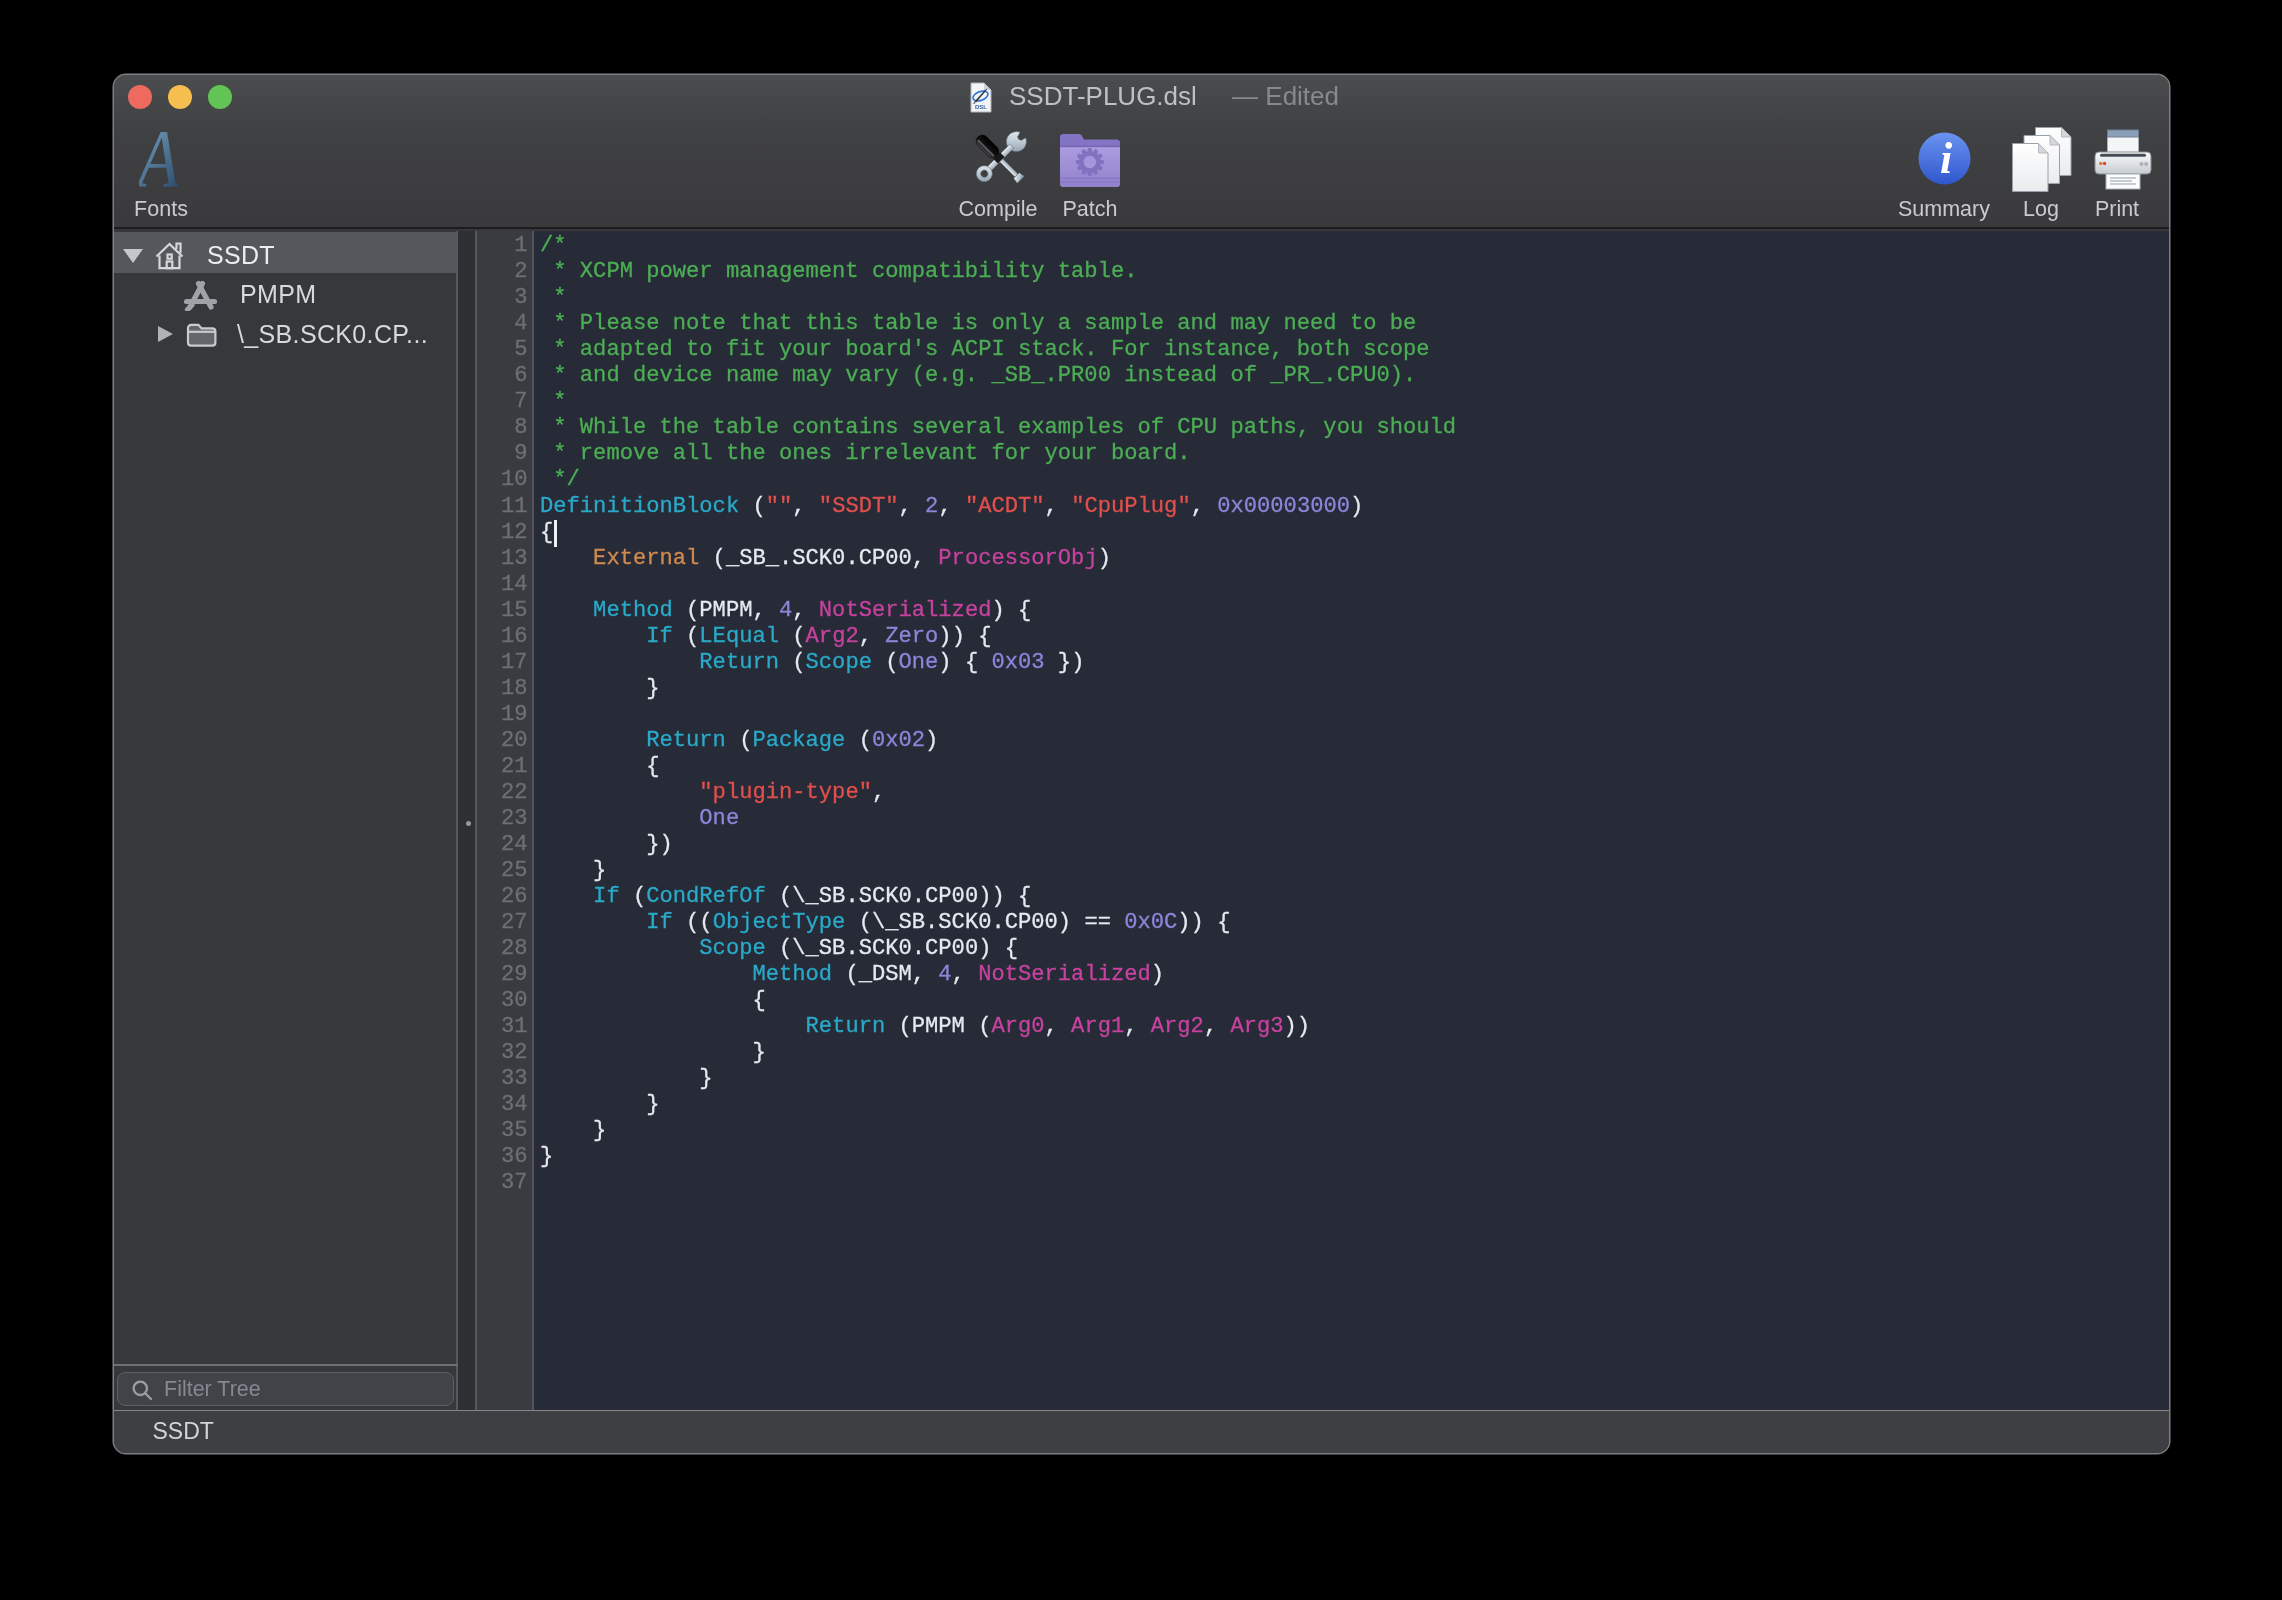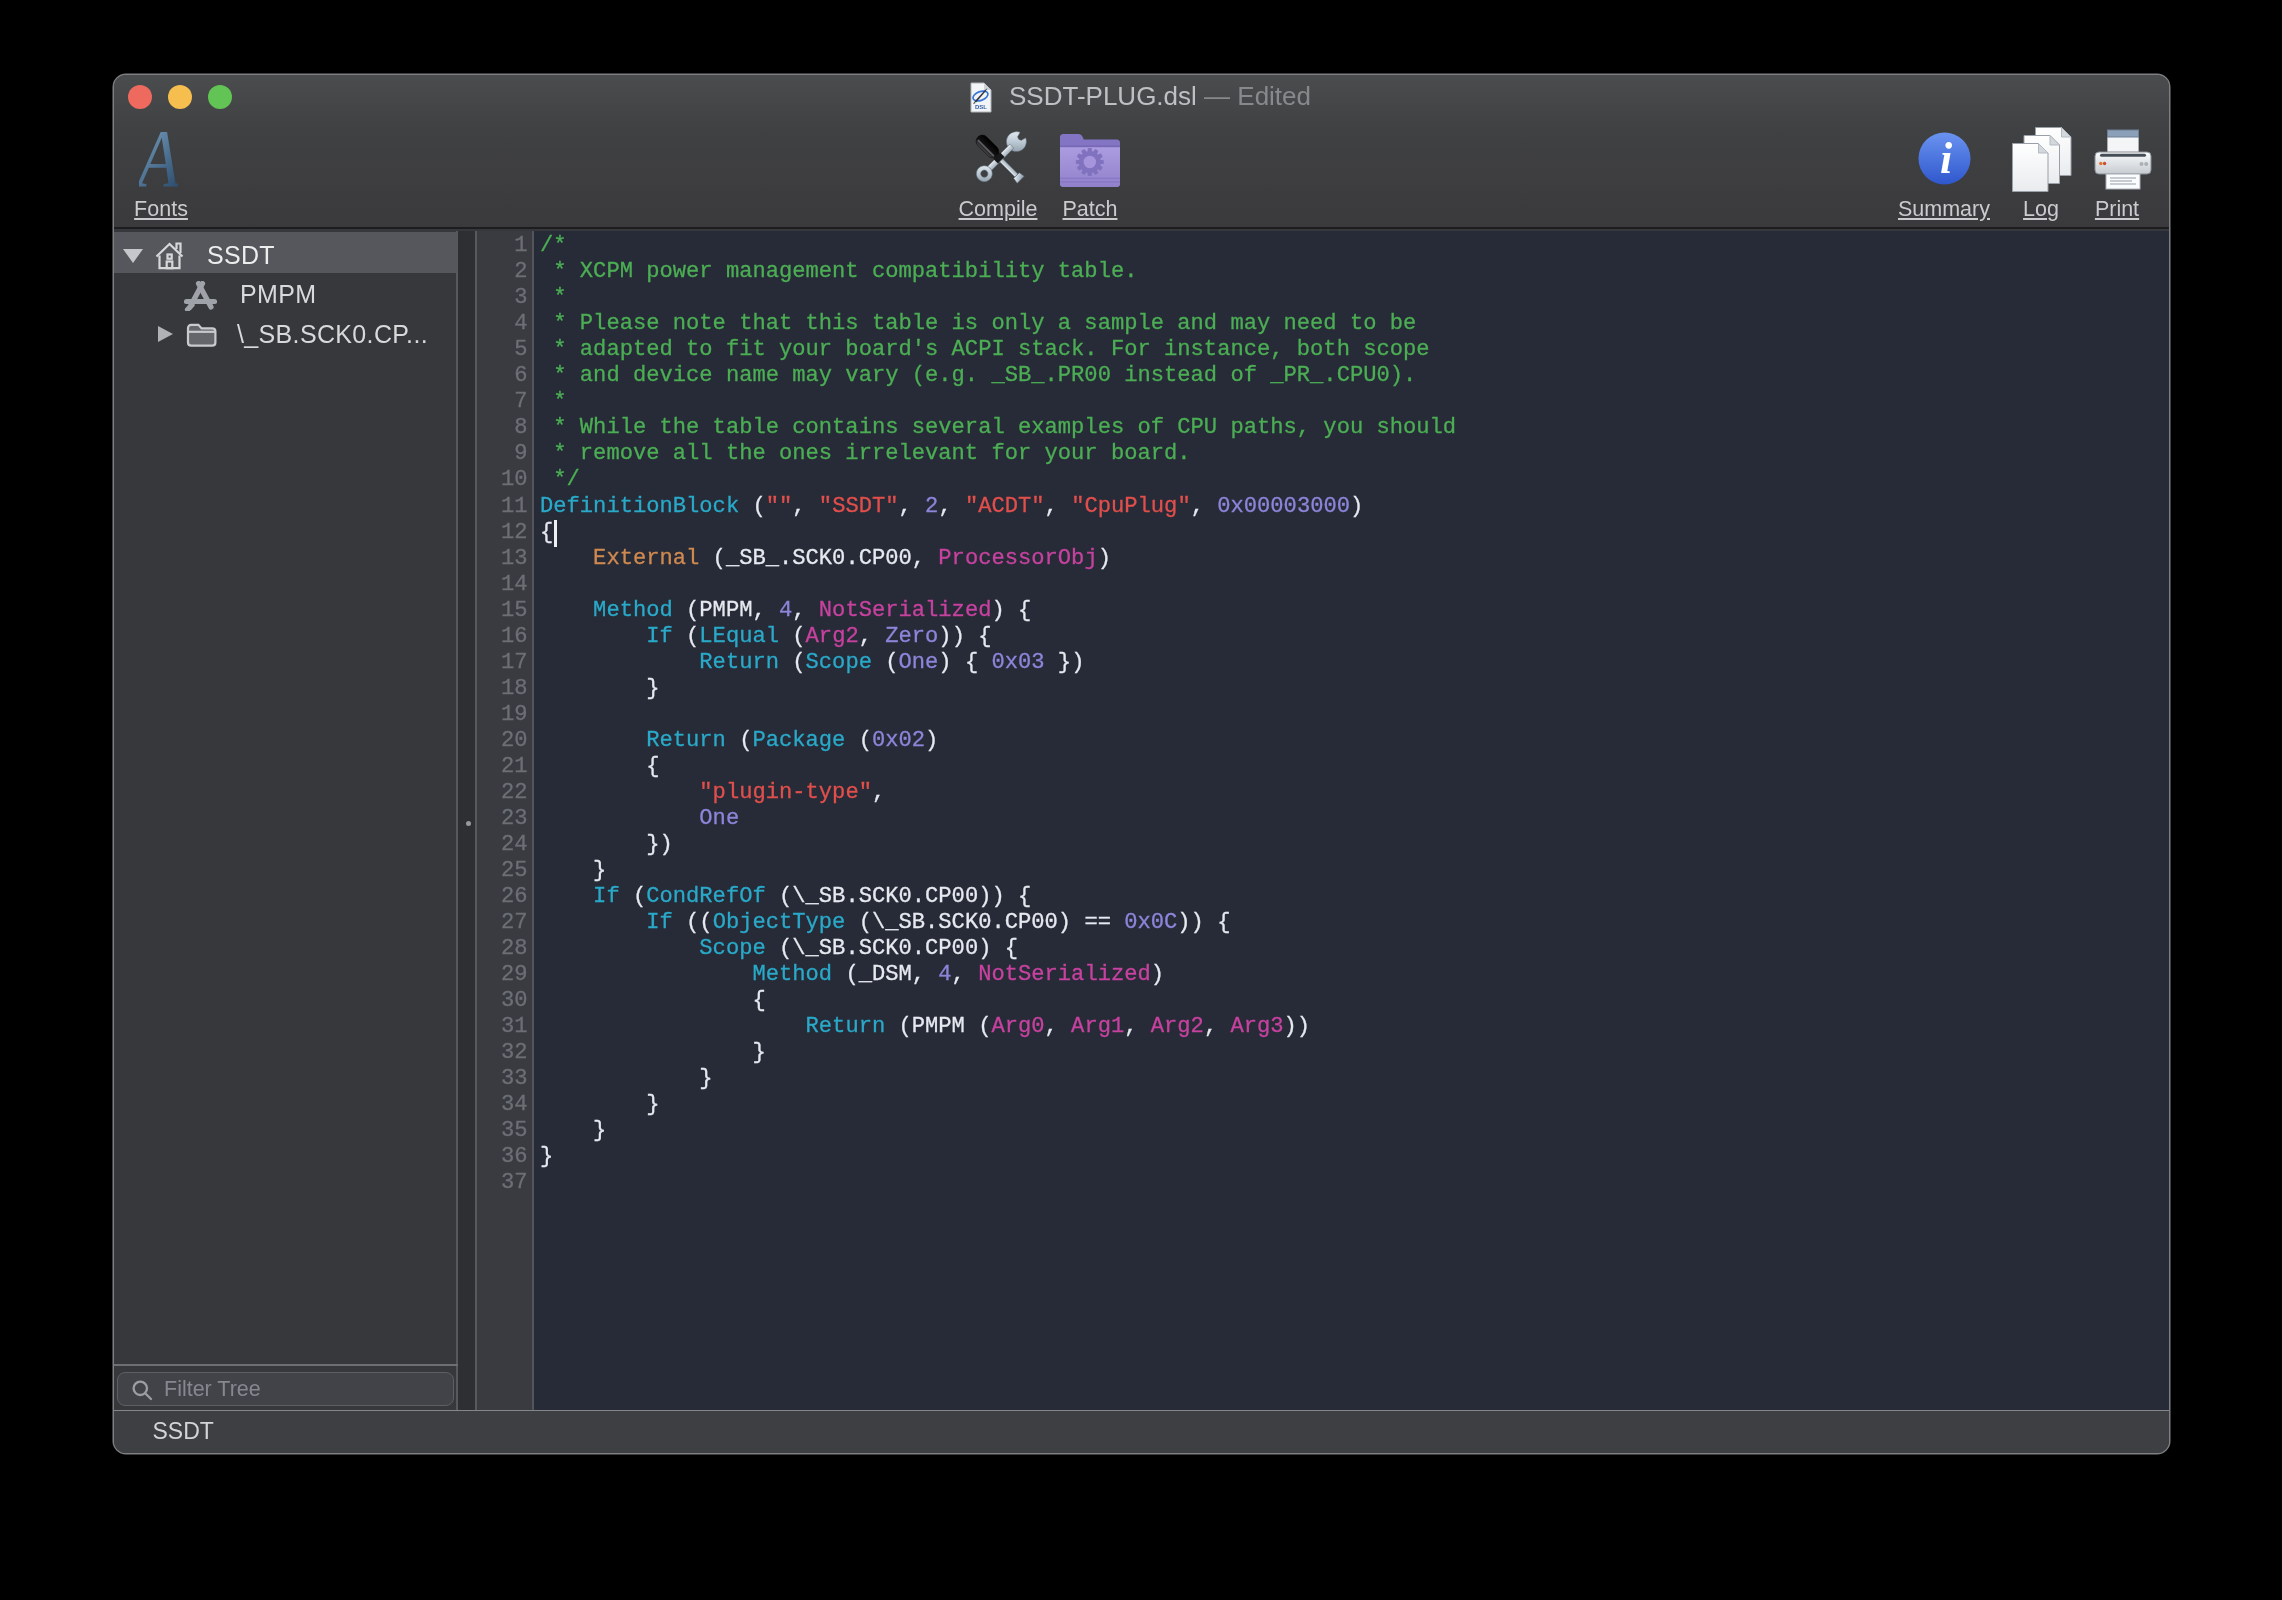--- a/index.html
+++ b/index.html
@@ -7,23 +7,23 @@
   .win{position:absolute;left:114px;top:75px;width:2055px;height:1378px;border-radius:12px;
        background:#37383b;overflow:hidden;box-shadow:0 0 0 1.5px #7e7f82;
        font-family:"Liberation Sans",sans-serif;}
   .abs{position:absolute;}
   
   .header{position:absolute;left:0;top:0;width:2055px;height:154px;
           background:linear-gradient(#4b4c4e 0%,#404143 35%,#3a3a3c 100%);
           border-bottom:2px solid #1d1d1f;}
   .tl{position:absolute;top:10px;width:24px;height:24px;border-radius:50%;}
   .lbl{position:absolute;top:123px;height:22px;line-height:22px;font-size:21.5px;color:#c9cbce;
-       transform:translateX(-50%);white-space:nowrap;text-decoration:underline;}
+       transform:translateX(-50%);white-space:nowrap;}
   .title{position:absolute;left:895px;top:7px;height:29px;line-height:29px;font-size:26px;color:#bec0c3;white-space:nowrap;}
-  .title .ed{color:#87898c;}
+  .title .ed{color:#87898c;margin-left:28px;}
   
   .sidebar{position:absolute;left:0;top:156px;width:344px;height:1179px;background:#37383b;border-right:2px solid #58595d;}
   .channel{position:absolute;left:344px;top:156px;width:19px;height:1179px;background:#2e2f33;border-right:2px solid #58595d;}
   .gutter{position:absolute;left:363px;top:156px;width:56.5px;height:1179px;background:#3a3b40;border-right:2px solid #54555a;}
   .codebg{position:absolute;left:419.5px;top:156px;width:1635.5px;height:1179px;background:#262b37;}
   .statusbar{position:absolute;left:0;top:1335px;width:2055px;height:43px;background:#3e3f42;border-top:1.5px solid #85868a;}
   .statusbar span{position:absolute;left:38.5px;top:5px;height:30px;line-height:30px;font-size:23px;color:#d3d4d6;}
   
   .selrow{position:absolute;left:0;top:157px;width:343px;height:41px;background:#56575d;}
   .stext{position:absolute;white-space:nowrap;}

